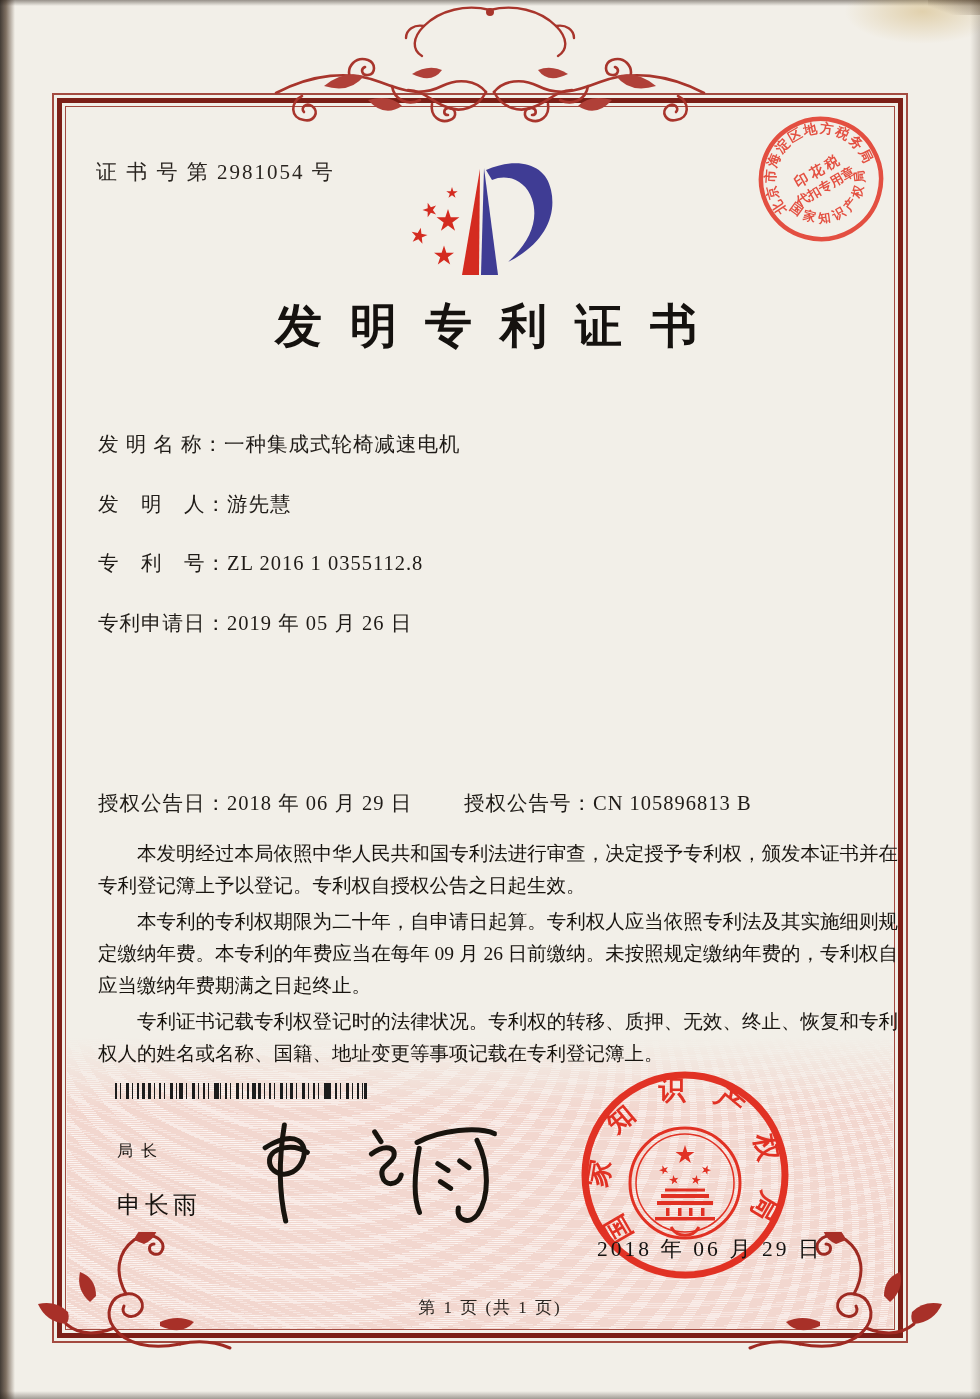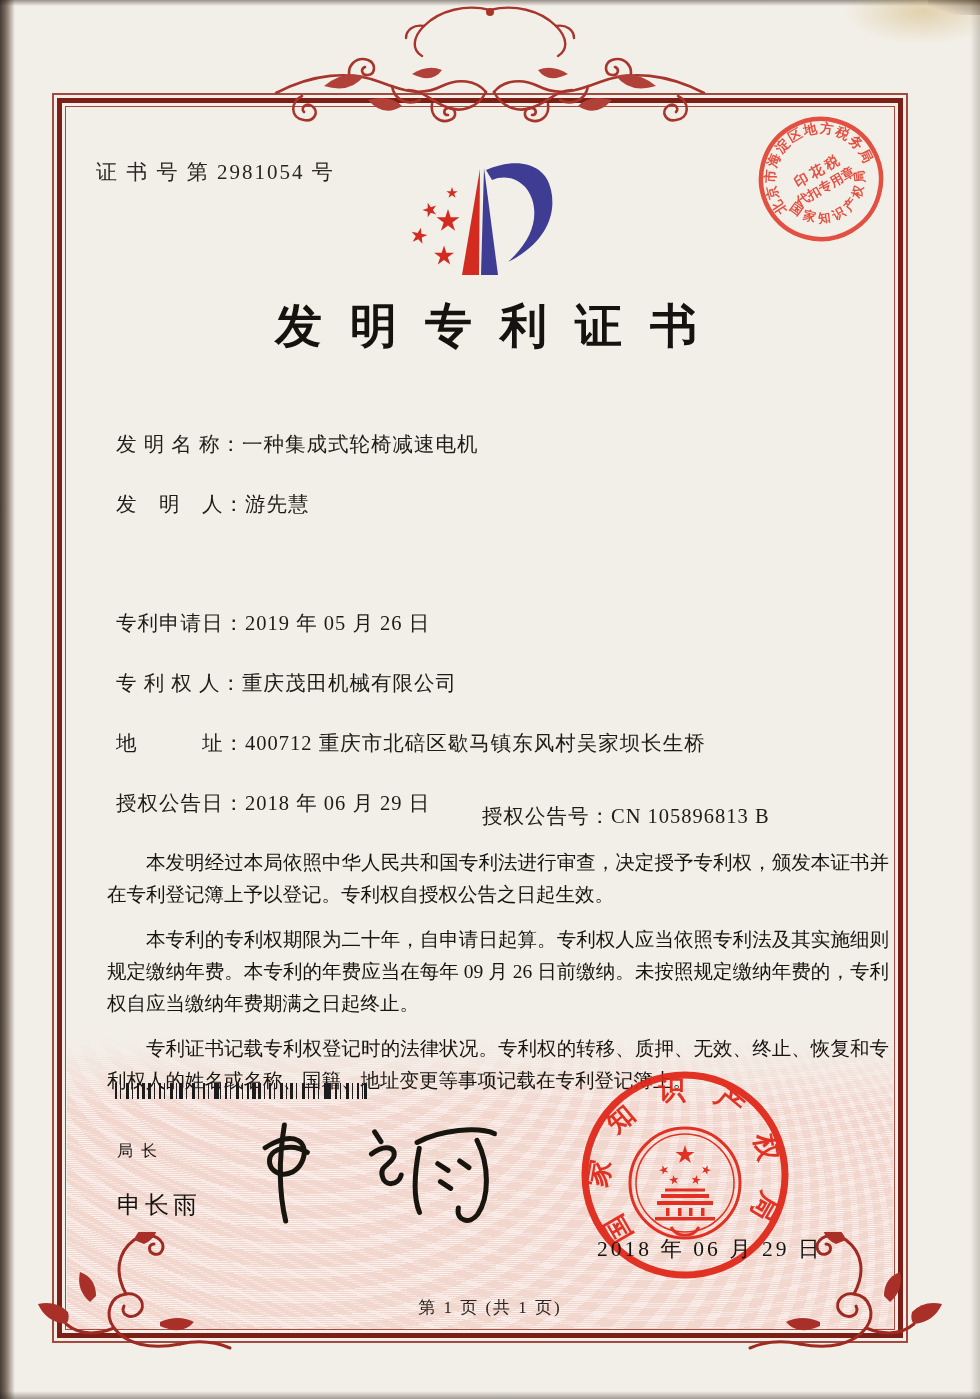--- a/index.html
+++ b/index.html
@@ -28,25 +28,25 @@
     background-image:
       repeating-radial-gradient(160% 95% at 28% -70%, rgba(255,255,255,0) 0 7px, rgba(255,255,255,.55) 7px 9px),
       repeating-radial-gradient(150% 90% at 72% 185%, rgba(255,255,255,0) 0 8px, rgba(255,255,255,.38) 8px 10px);
   }
   .pinkzone:before{content:"";position:absolute;left:0;right:0;top:0;height:78px;
     background:linear-gradient(180deg,#f2efe8 6%,rgba(242,239,232,0) 100%);}
   
   .certno{left:96px;top:158px;font-size:21px;letter-spacing:2px;color:#2a2520;z-index:7;white-space:nowrap;}
   .title{left:0;width:980px;top:295px;text-align:center;font-size:47px;font-weight:bold;
     letter-spacing:28px;padding-left:20px;box-sizing:border-box;color:#15120f;z-index:7;}
-  .frow{position:absolute;left:116px;font-size:20.5px;letter-spacing:1px;color:#1f1b17;white-space:nowrap;z-index:7;}
+  .frow{position:absolute;left:98px;font-size:20.5px;letter-spacing:1px;color:#1f1b17;white-space:nowrap;z-index:7;}
   .frow .lab{color:#1f1b17;}
-  .grant2{position:absolute;left:366px;margin-top:13px;}
+  .grant2{position:absolute;left:366px;}
   .bodytext{left:94px;top:834px;width:808px;font-size:19.5px;line-height:32px;text-align:justify;color:#18140f;z-index:7;}
-  .bodytext p{margin:13px;text-indent:2em;}
+  .bodytext p{margin:4px;text-indent:2em;}
   .barcode{left:115px;top:1083px;width:252px;height:16px;z-index:7;
     background:
      repeating-linear-gradient(90deg,#1c1c1c 0 2px,transparent 2px 5px,#1c1c1c 5px 6px,transparent 6px 11px,#1c1c1c 11px 14px,transparent 14px 17px,#1c1c1c 17px 18px,transparent 18px 22px),
      repeating-linear-gradient(90deg,transparent 0 27px,#1c1c1c 27px 30px,transparent 30px 37px);}
   .sigtitle{left:117px;top:1141px;font-size:16px;letter-spacing:8px;color:#17130f;z-index:9;}
   .signame{left:117px;top:1189px;font-size:24px;letter-spacing:4px;color:#17130f;z-index:9;}
   .sigsvg{left:248px;top:1108px;z-index:9;transform:rotate(-2deg);}
   .sealsvg{left:573px;top:1063px;z-index:8;opacity:.93;}
   .sealdate{left:597px;top:1234px;font-size:21.5px;letter-spacing:3px;color:#141210;z-index:9;white-space:nowrap;}
   .footer{left:0;width:980px;top:1296px;text-align:center;font-size:17px;letter-spacing:2px;color:#2a2520;z-index:7;}
@@ -153,28 +153,25 @@
   </svg>
 
   <div class="abs title">发明专利证书</div>
 
   <div class="frow" style="top:430px">
     <span class="lab">发 明 名 称：</span><span class="val">一种集成式轮椅减速电机</span>
   </div>
   <div class="frow" style="top:490px">
     <span class="lab">发　明　人：</span><span class="val">游先慧</span>
   </div>
+  <div class="frow" style="top:549px">
+    <span class="lab">专　利　号：</span><span class="val">ZL 2016 1 0355112.8</span>
+  </div>
   <div class="frow" style="top:609px">
     <span class="lab">专利申请日：</span><span class="val">2019 年 05 月 26 日</span>
-  </div>
-  <div class="frow" style="top:669px">
-    <span class="lab">专 利 权 人：</span><span class="val">重庆茂田机械有限公司</span>
-  </div>
-  <div class="frow" style="top:729px">
-    <span class="lab">地　　　址：</span><span class="val">400712  重庆市北碚区歇马镇东风村吴家坝长生桥</span>
   </div>
   <div class="frow" style="top:789px">
     <span class="lab">授权公告日：</span><span class="val">2018 年 06 月 29 日</span>
     <span class="grant2">
       <span class="lab">授权公告号：</span><span class="val">CN 105896813 B</span>
     </span>
   </div>
 
   <div class="abs bodytext">
     <p>本发明经过本局依照中华人民共和国专利法进行审查，决定授予专利权，颁发本证书并在专利登记簿上予以登记。专利权自授权公告之日起生效。</p>

